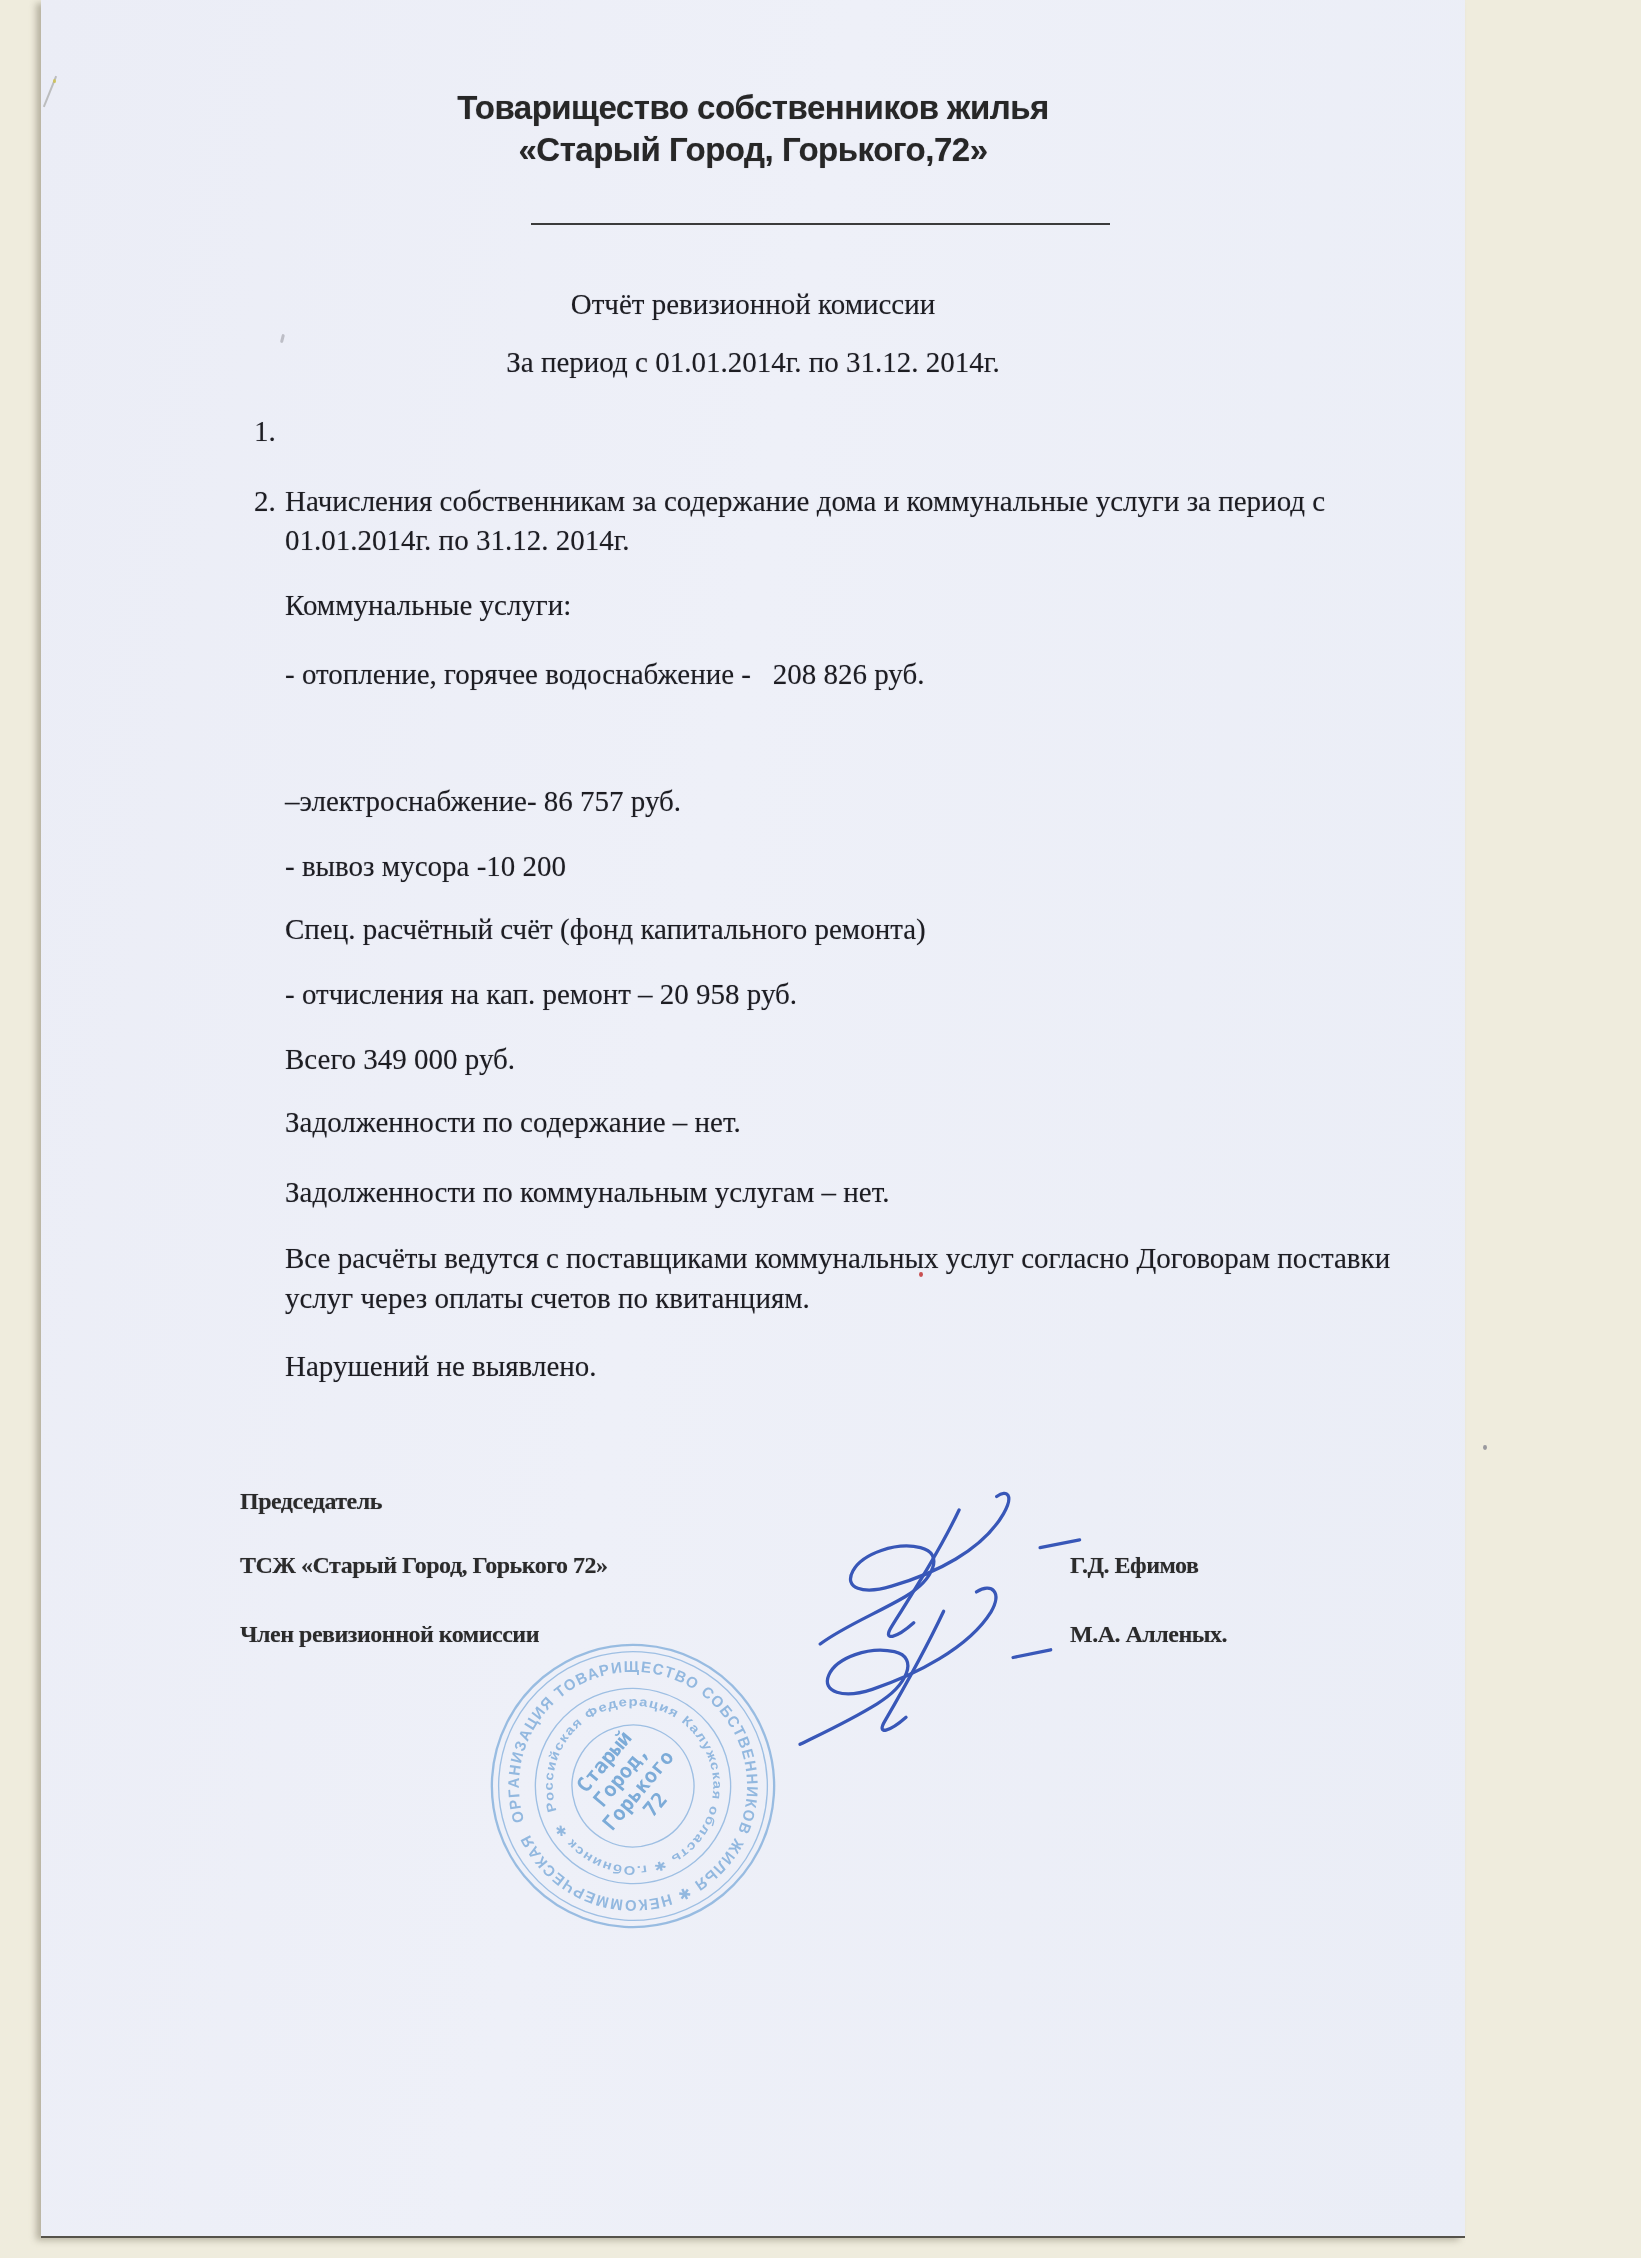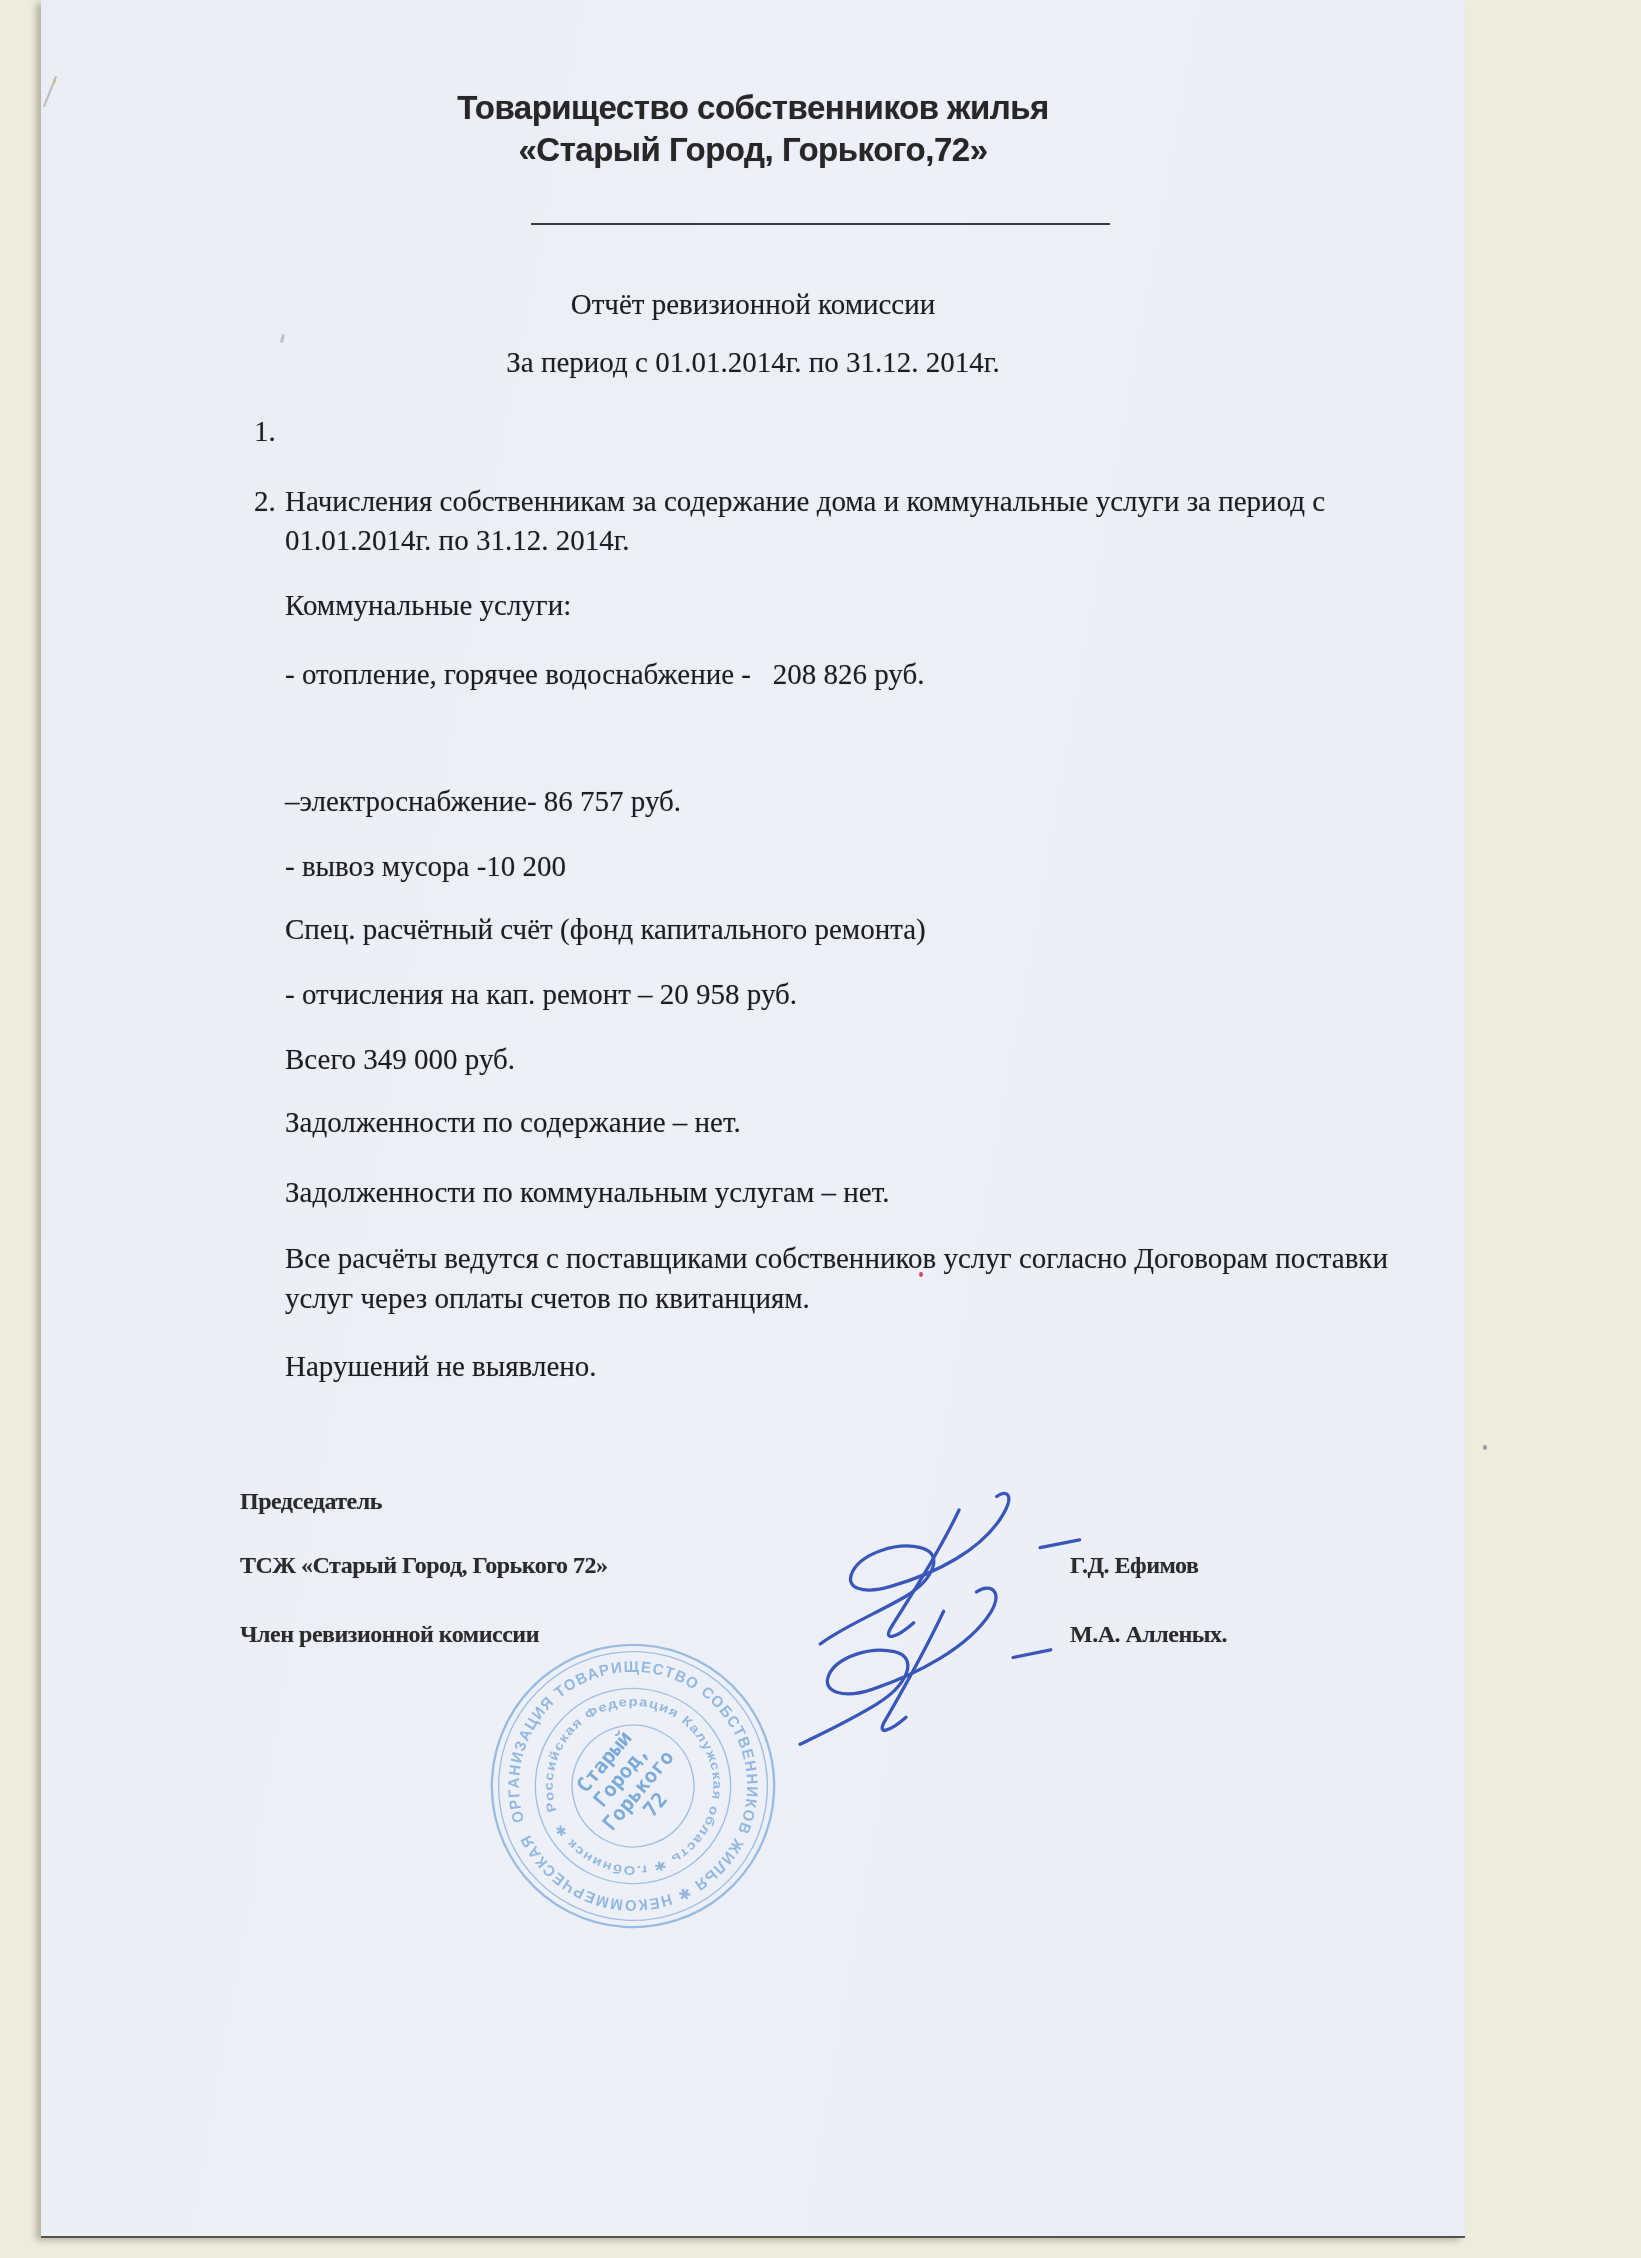--- a/index.html
+++ b/index.html
@@ -94,21 +94,21 @@
 
   <div class="bline" style="top:589px;">Коммунальные услуги:</div>
   <div class="bline" style="top:658px;">- отопление, горячее водоснабжение -   208 826 руб.</div>
   <div class="bline" style="top:785px;">–электроснабжение- 86 757 руб.</div>
   <div class="bline" style="top:850px;">- вывоз мусора -10 200</div>
   <div class="bline" style="top:913px;">Спец. расчётный счёт (фонд капитального ремонта)</div>
   <div class="bline" style="top:978px;">- отчисления на кап. ремонт – 20 958 руб.</div>
   <div class="bline" style="top:1043px;">Всего 349 000 руб.</div>
   <div class="bline" style="top:1106px;">Задолженности по содержание – нет.</div>
   <div class="bline" style="top:1176px;">Задолженности по коммунальным услугам – нет.</div>
-  <div class="bline" style="top:1242px;">Все расчёты ведутся с поставщиками собственников услуг согласно Договорам поставки</div>
+  <div class="bline" style="top:1242px;">Все расчёты ведутся с поставщиками коммунальных услуг согласно Договорам поставки</div>
   <div class="bline" style="top:1282px;">услуг через оплаты счетов по квитанциям.</div>
   <div class="bline" style="top:1350px;">Нарушений не выявлено.</div>
 
   <div class="sigline" style="left:199px;top:1488px;">Председатель</div>
   <div class="sigline" style="left:199px;top:1552px;">ТСЖ «Старый Город, Горького 72»</div>
   <div class="sigline" style="left:1029px;top:1552px;">Г.Д. Ефимов</div>
   <div class="sigline" style="left:199px;top:1621px;">Член ревизионной комиссии</div>
   <div class="sigline" style="left:1029px;top:1621px;">М.А. Алленых.</div>
 
   <svg class="stamp" viewBox="0 0 300 300">

